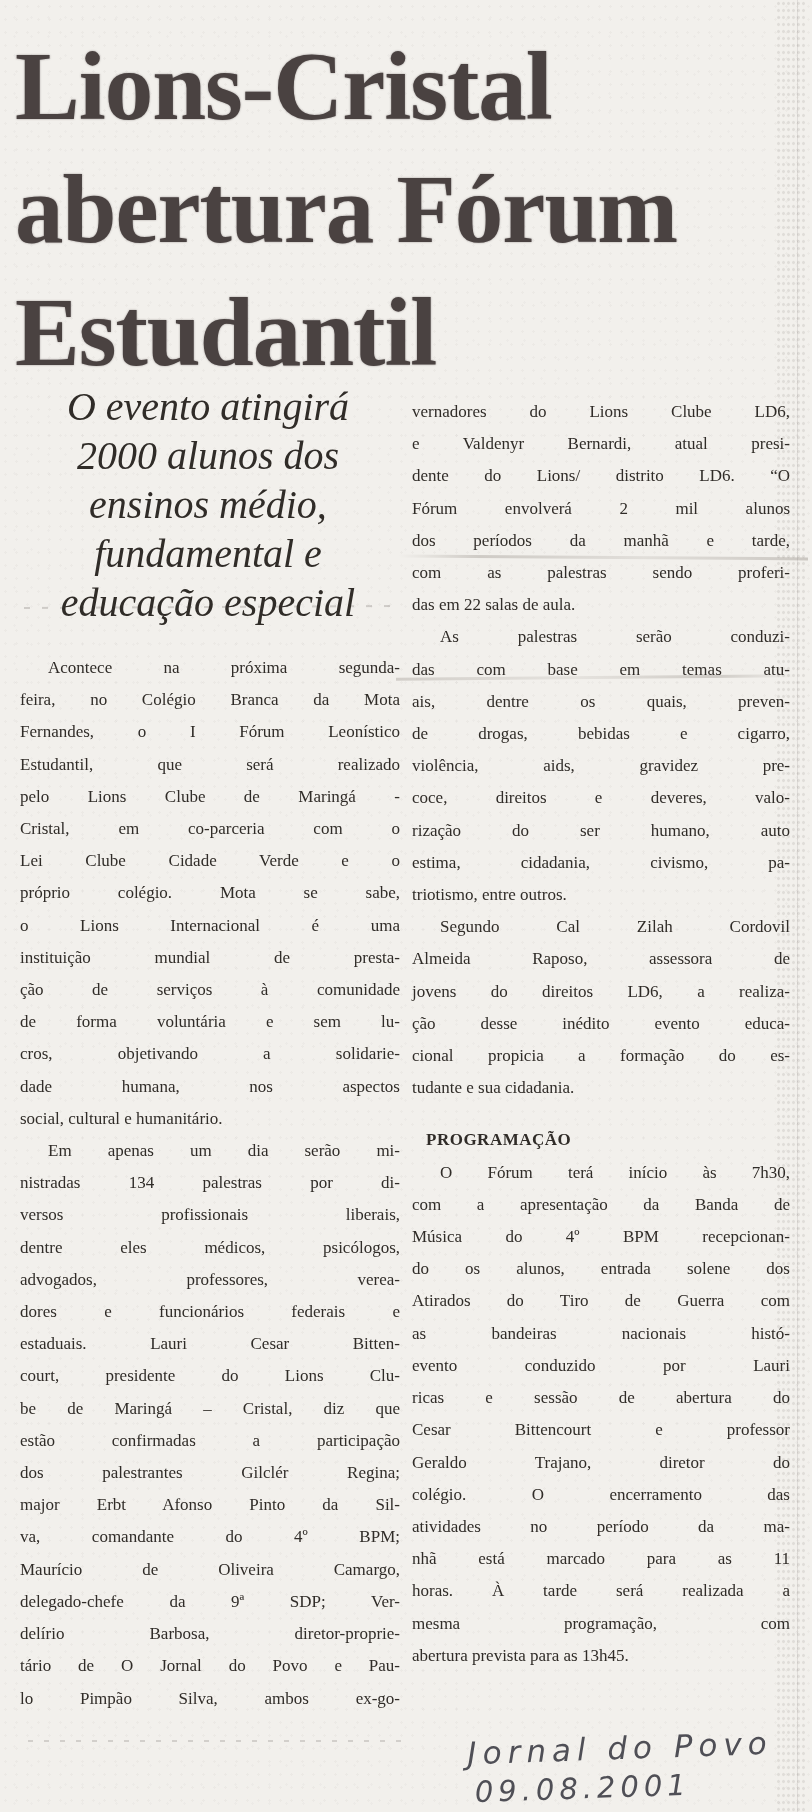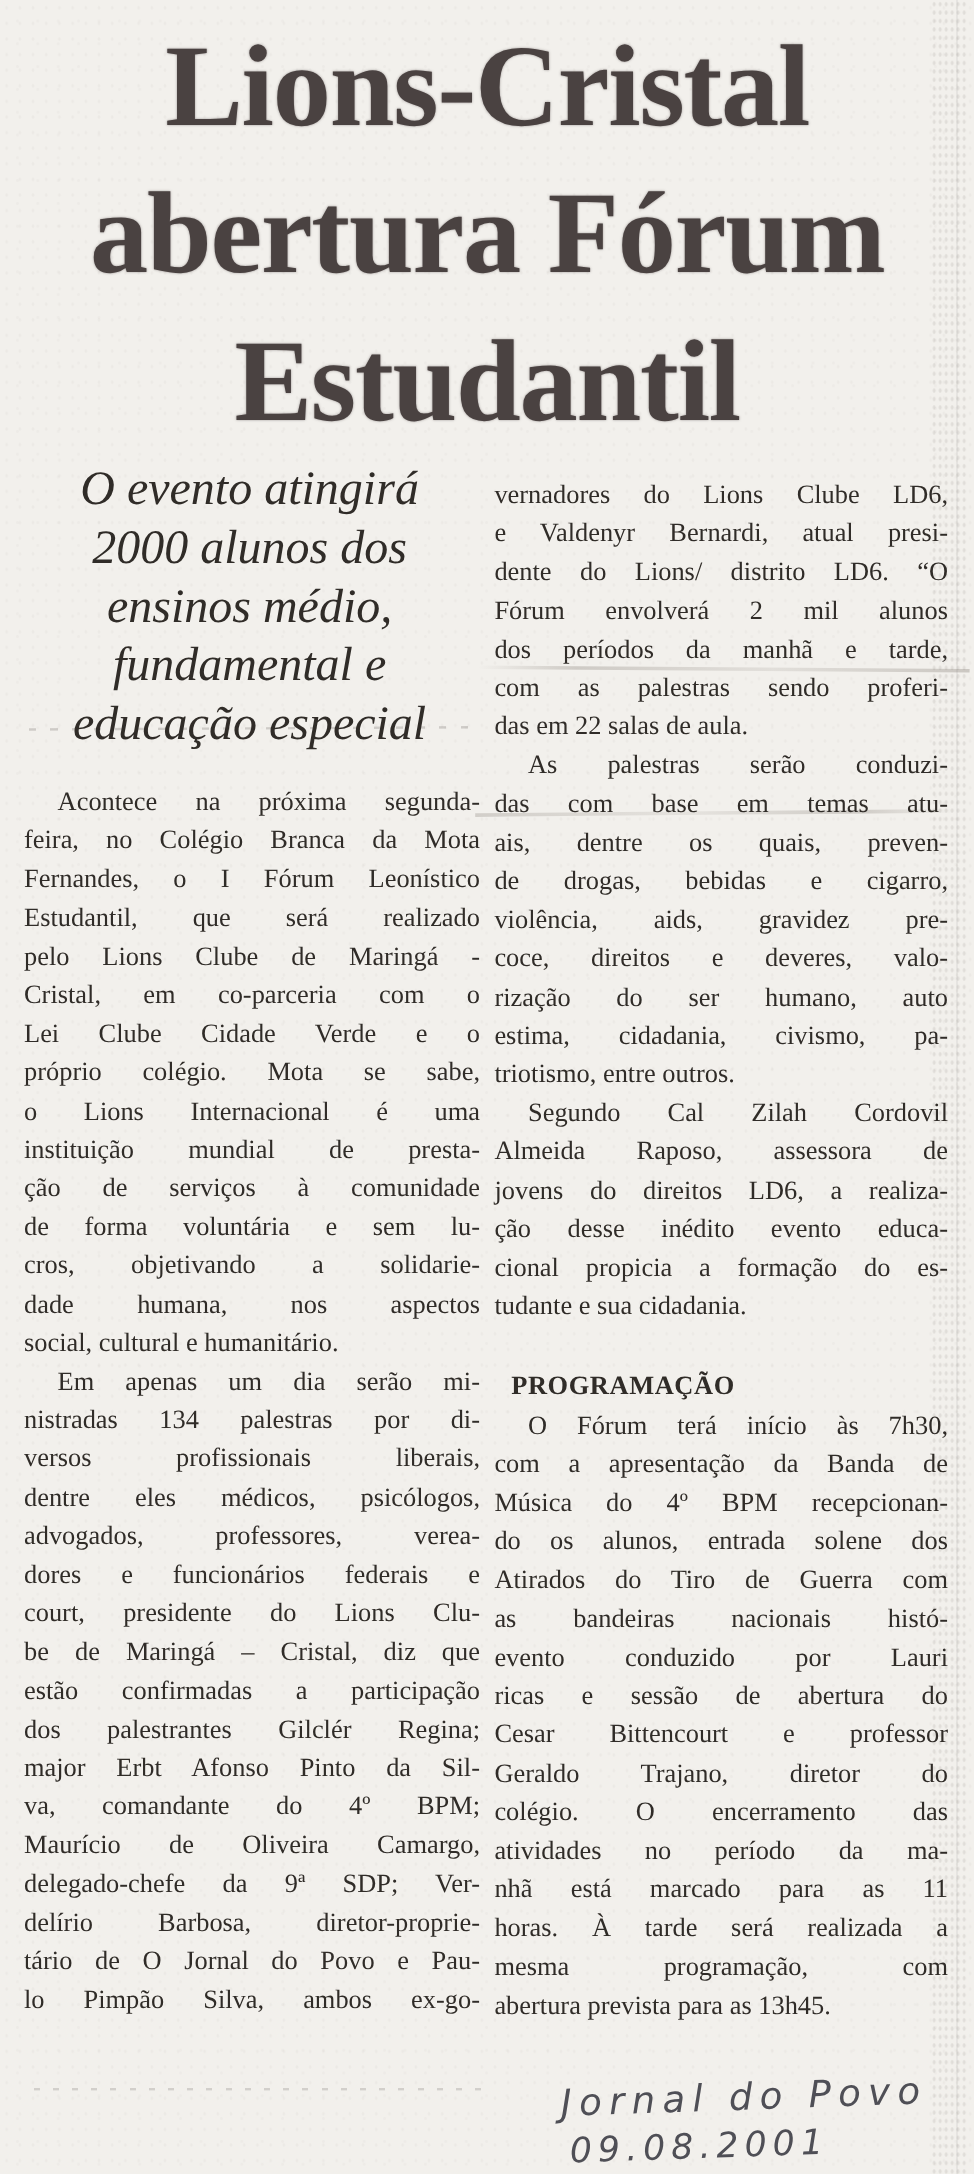--- a/index.html
+++ b/index.html
@@ -7,42 +7,42 @@
     position:relative; width:812px; height:1812px; overflow:hidden;
     background-color: var(--paper,#f2f0ec);
     background-image:
       radial-gradient(rgba(90,80,70,0.045) 1px, transparent 1.3px),
       radial-gradient(rgba(90,80,70,0.03) 1px, transparent 1.3px);
     background-size: 11px 13px, 17px 19px;
     background-position: 0 0, 6px 8px;
     font-family:"Liberation Serif","DejaVu Serif",serif;
   }
   .title {
-    position:absolute; left:0; right:0; top:10px; margin:0;
-    text-align:center; font-weight:bold; font-size:97px; line-height:123px;
+    position:absolute; left:0; right:0; top:10px; margin:15px;
+    text-align:left; font-weight:bold; font-size:97px; line-height:123px;
     color: var(--title_ink,#4a4241);
     text-shadow: 0 0 2px rgba(74,66,65,.55);
     letter-spacing:-1px;
   }
   .subtitle {
     position:absolute; left:32px; top:366px; width:352px;
     text-align:center; font-style:italic; font-size:40px; line-height:49px;
     color: var(--ink,#35312c);
     margin-top: 16px;
   }
   .col {
-    position:absolute; font-size:22px; line-height:32.2px;
+    position:absolute; font-size:17px; line-height:32.2px;
     color: var(--ink,#302c28);
   }
   .col-left  { left:20px;  top:652px; width:380px; }
   .col-right { left:412px; top:396px; width:378px; }
   .line { text-align:justify; text-align-last:justify; }
   .line.end { text-align-last:left; }
   .para.indent .line:first-child { text-indent:28px; }
-  .heading { font-weight:bold; margin-top:35px; padding-left:14px; letter-spacing:.5px; }
+  .heading { font-weight:bold; margin-top:20px; padding-left:14px; letter-spacing:.5px; }
   .handwriting {
     position:absolute; left:468px; top:1730px; transform:rotate(-2deg);
     color: var(--pencil,#4f4f56);
     font-family:"DejaVu Sans",sans-serif; font-style:italic;
   }
   .hw-source { font-size:31px; letter-spacing:6px; }
   .hw-date   { font-size:29px; letter-spacing:5px; margin-top:4px; padding-left:6px; }
   .artifact { position:absolute; pointer-events:none; }
   .edge-band {
     top:0; right:6px; width:30px; height:100%; opacity:.75;
@@ -111,20 +111,21 @@
         <div class="line">dade humana, nos aspectos</div>
         <div class="line end">social, cultural e humanitário.</div>
       </div>
       <div class="para indent">
         <div class="line">Em apenas um dia serão mi-</div>
         <div class="line">nistradas 134 palestras por di-</div>
         <div class="line">versos profissionais liberais,</div>
         <div class="line">dentre eles médicos, psicólogos,</div>
         <div class="line">advogados, professores, verea-</div>
         <div class="line">dores e funcionários federais e</div>
+        <div class="line">estaduais. Lauri Cesar Bitten-</div>
         <div class="line">court, presidente do Lions Clu-</div>
         <div class="line">be de Maringá – Cristal, diz que</div>
         <div class="line">estão confirmadas a participação</div>
         <div class="line">dos palestrantes Gilclér Regina;</div>
         <div class="line">major Erbt Afonso Pinto da Sil-</div>
         <div class="line">va, comandante do 4º BPM;</div>
         <div class="line">Maurício de Oliveira Camargo,</div>
         <div class="line">delegado-chefe da 9ª SDP; Ver-</div>
         <div class="line">delírio Barbosa, diretor-proprie-</div>
         <div class="line">tário de O Jornal do Povo e Pau-</div>

